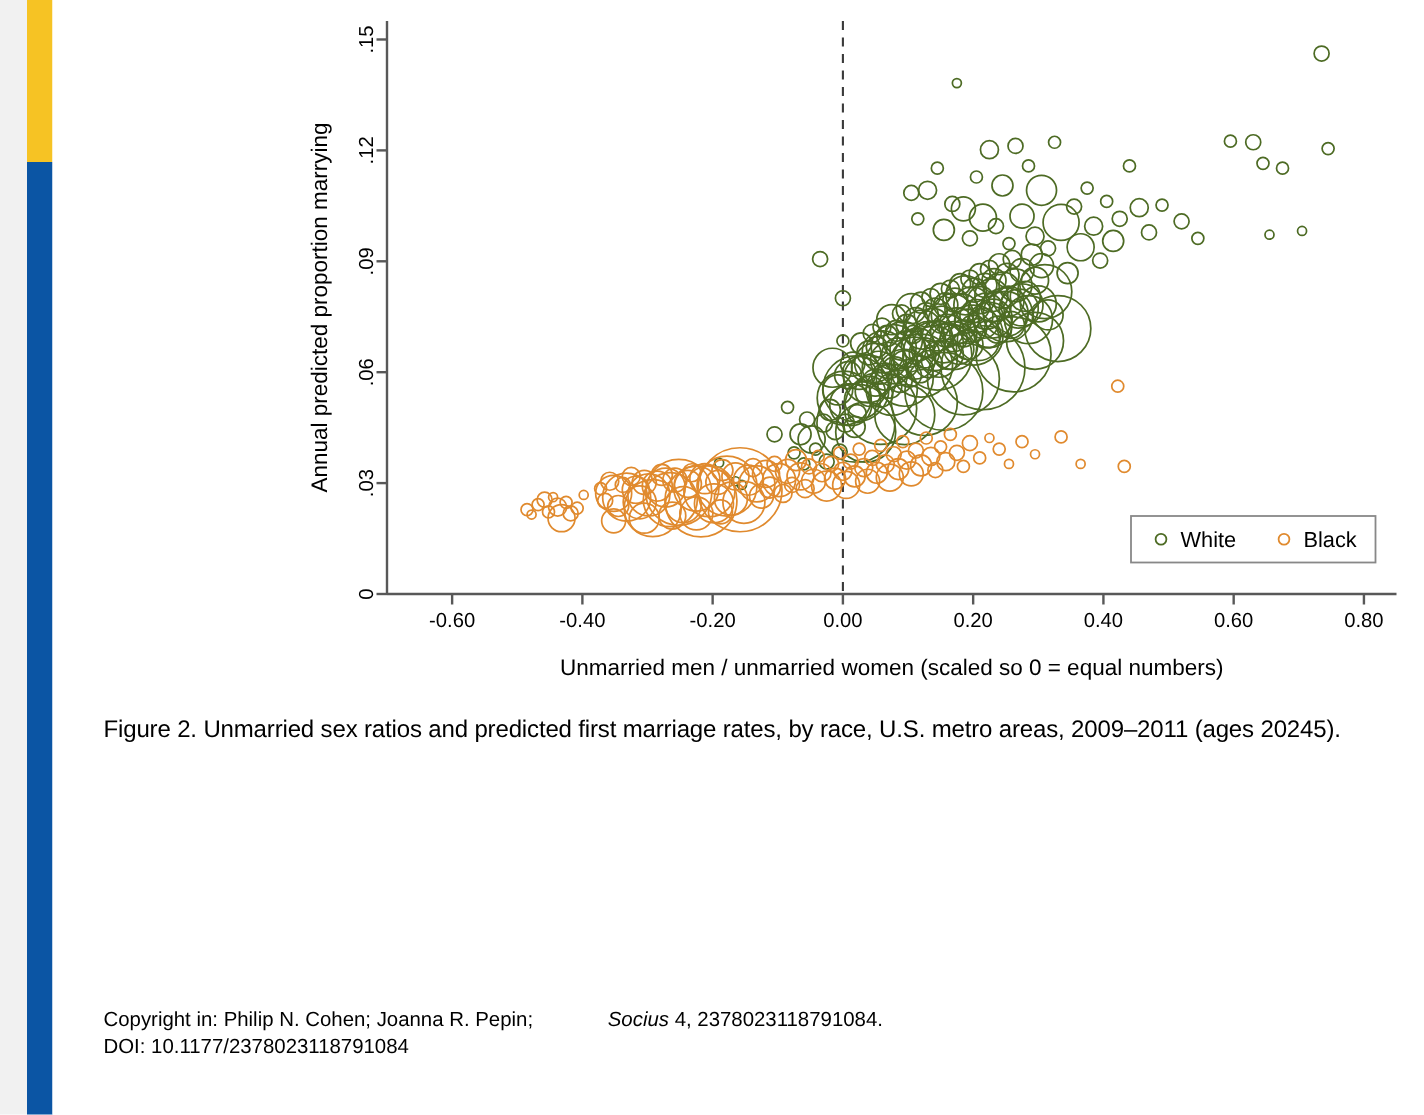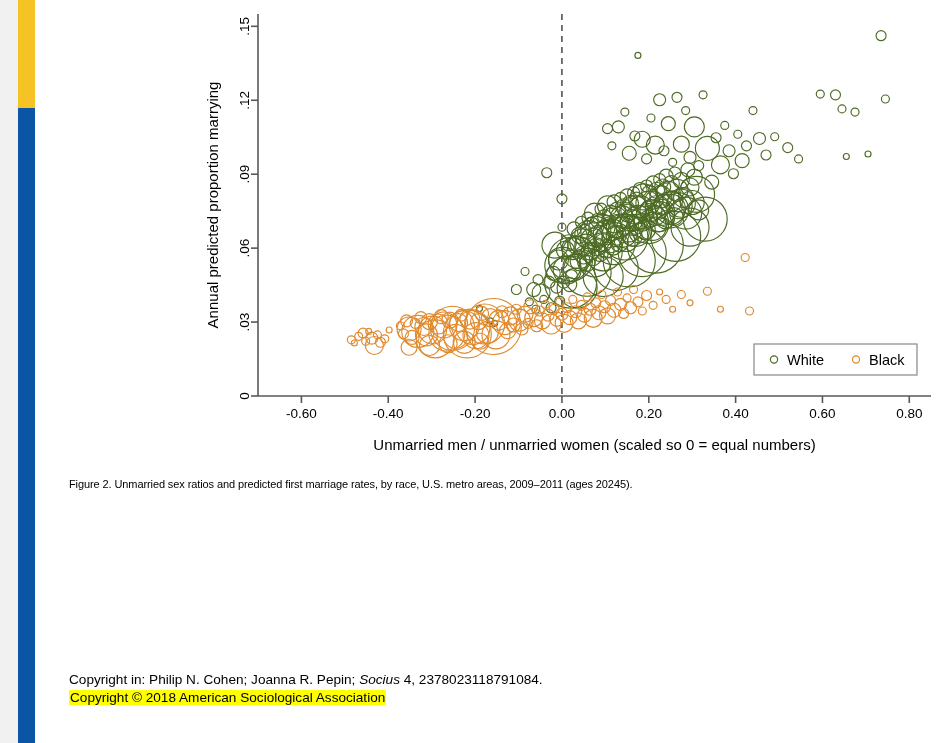--- a/index.html
+++ b/index.html
@@ -63,21 +63,21 @@
     position: absolute;
     left: 0; top: 0;
   }
 
   
   .caption {
     position: absolute;
     left: 34px;
     top: 478px;
     width: 880px;
-    font-size: 11px;
+    font-size: 16px;
     color: #000;
     white-space: nowrap;
     letter-spacing: -0.1px;
   }
   .citation {
     position: absolute;
     left: 34px;
     top: 671px;
     font-size: 13.6px;
     line-height: 17.6px;
@@ -87,20 +87,21 @@
   .citation .line {
     display: block;
     height: 17.6px;
   }
   .citation .hl {
     background: #ffff00;
     padding: 0 1px;
   }
   .ital {
     font-style: italic;
+    margin-left: 46px;
   }
 </style>
 </head>
 <body>
 
 <div id="page">
 
   <div class="left-margin"></div>
   <div class="sidebar-bar sidebar-yellow"></div>
   <div class="sidebar-bar sidebar-blue"></div>
@@ -460,17 +461,17 @@
           <text x="752" y="364.5" font-family="&quot;Liberation Sans&quot;, sans-serif" font-size="14.5" fill="#000">White</text>
           <circle cx="821" cy="359.5" r="3.6" fill="none" stroke="#e08a2e" stroke-width="1.2"></circle>
           <text x="834" y="364.5" font-family="&quot;Liberation Sans&quot;, sans-serif" font-size="14.5" fill="#000">Black</text>
         </svg>
     </div>
 
     <div class="caption">Figure 2. Unmarried sex ratios and predicted first marriage rates, by race, U.S. metro areas, 2009–2011 (ages 20245).</div>
 
     <div class="citation">
       <span class="line"><span>Copyright in: Philip N. Cohen; Joanna R. Pepin; </span><span class="ital">Socius</span><span> 4, 2378023118791084.</span></span>
-      <span class="line"><span class="hl">Copyright © 2018 American Sociological Association</span></span>
+      <span class="line">DOI: 10.1177/2378023118791084</span>
     </div>
 
   </div>
 </div>
 
 </body></html>

